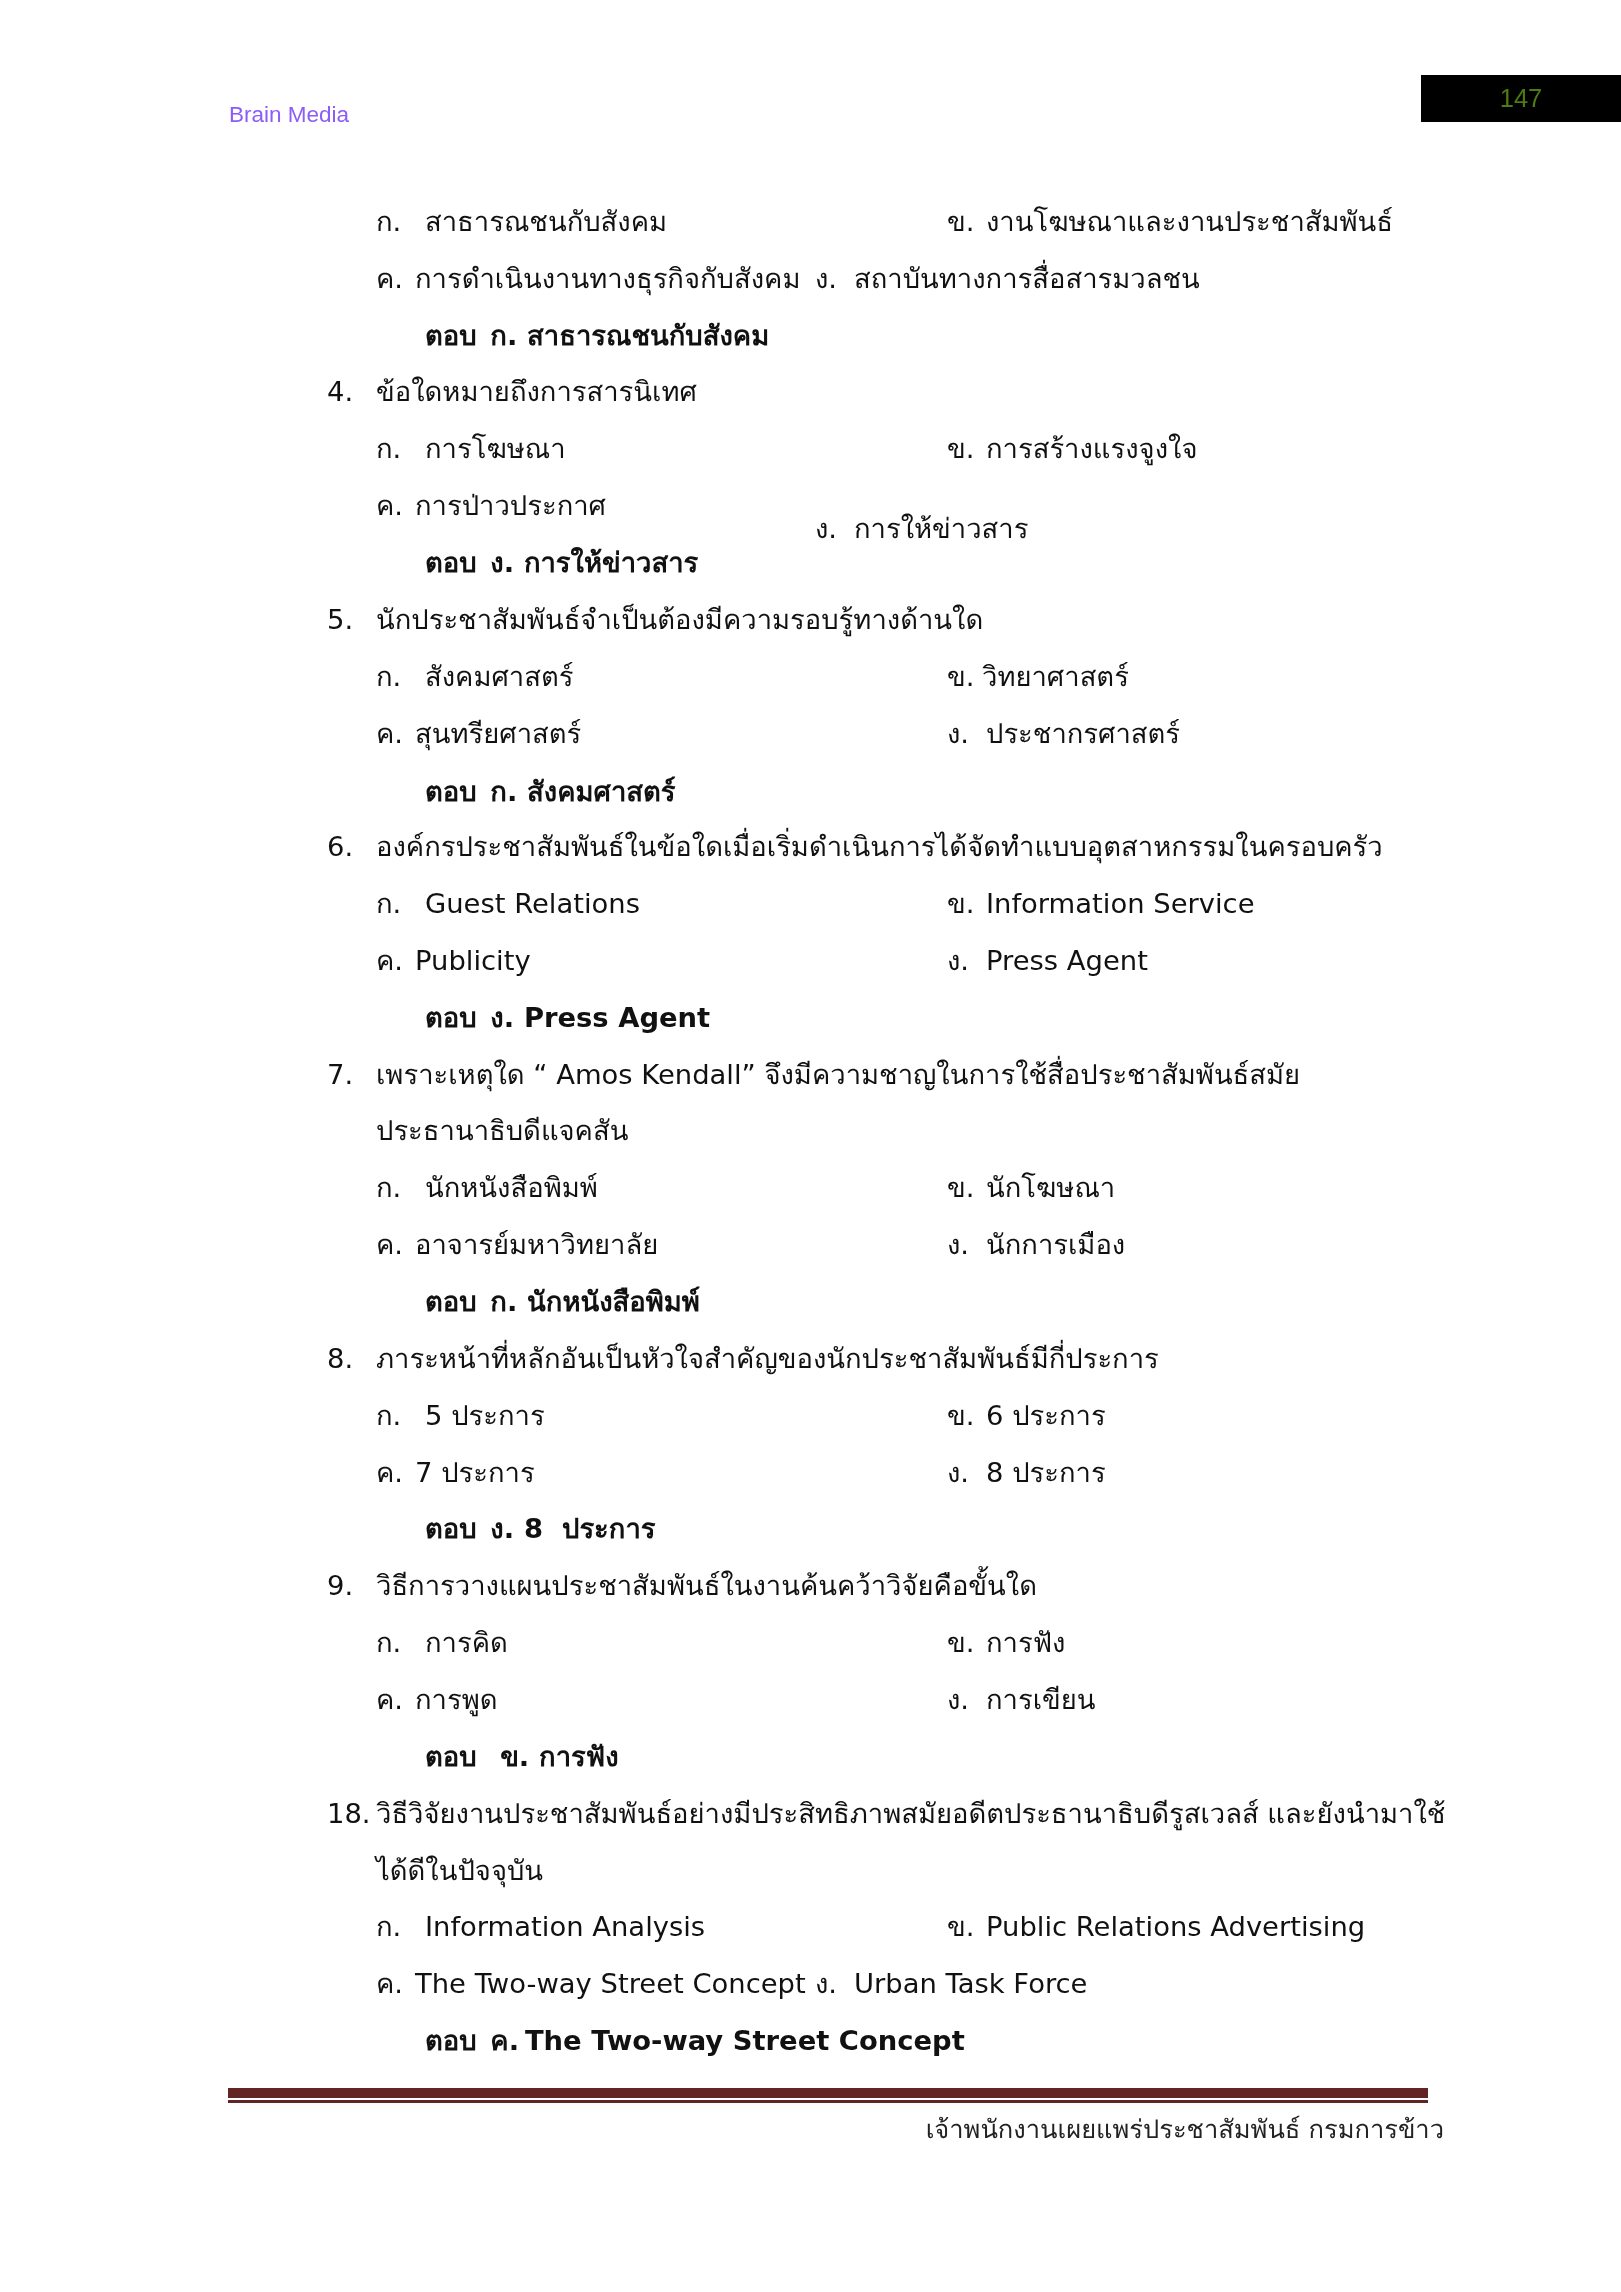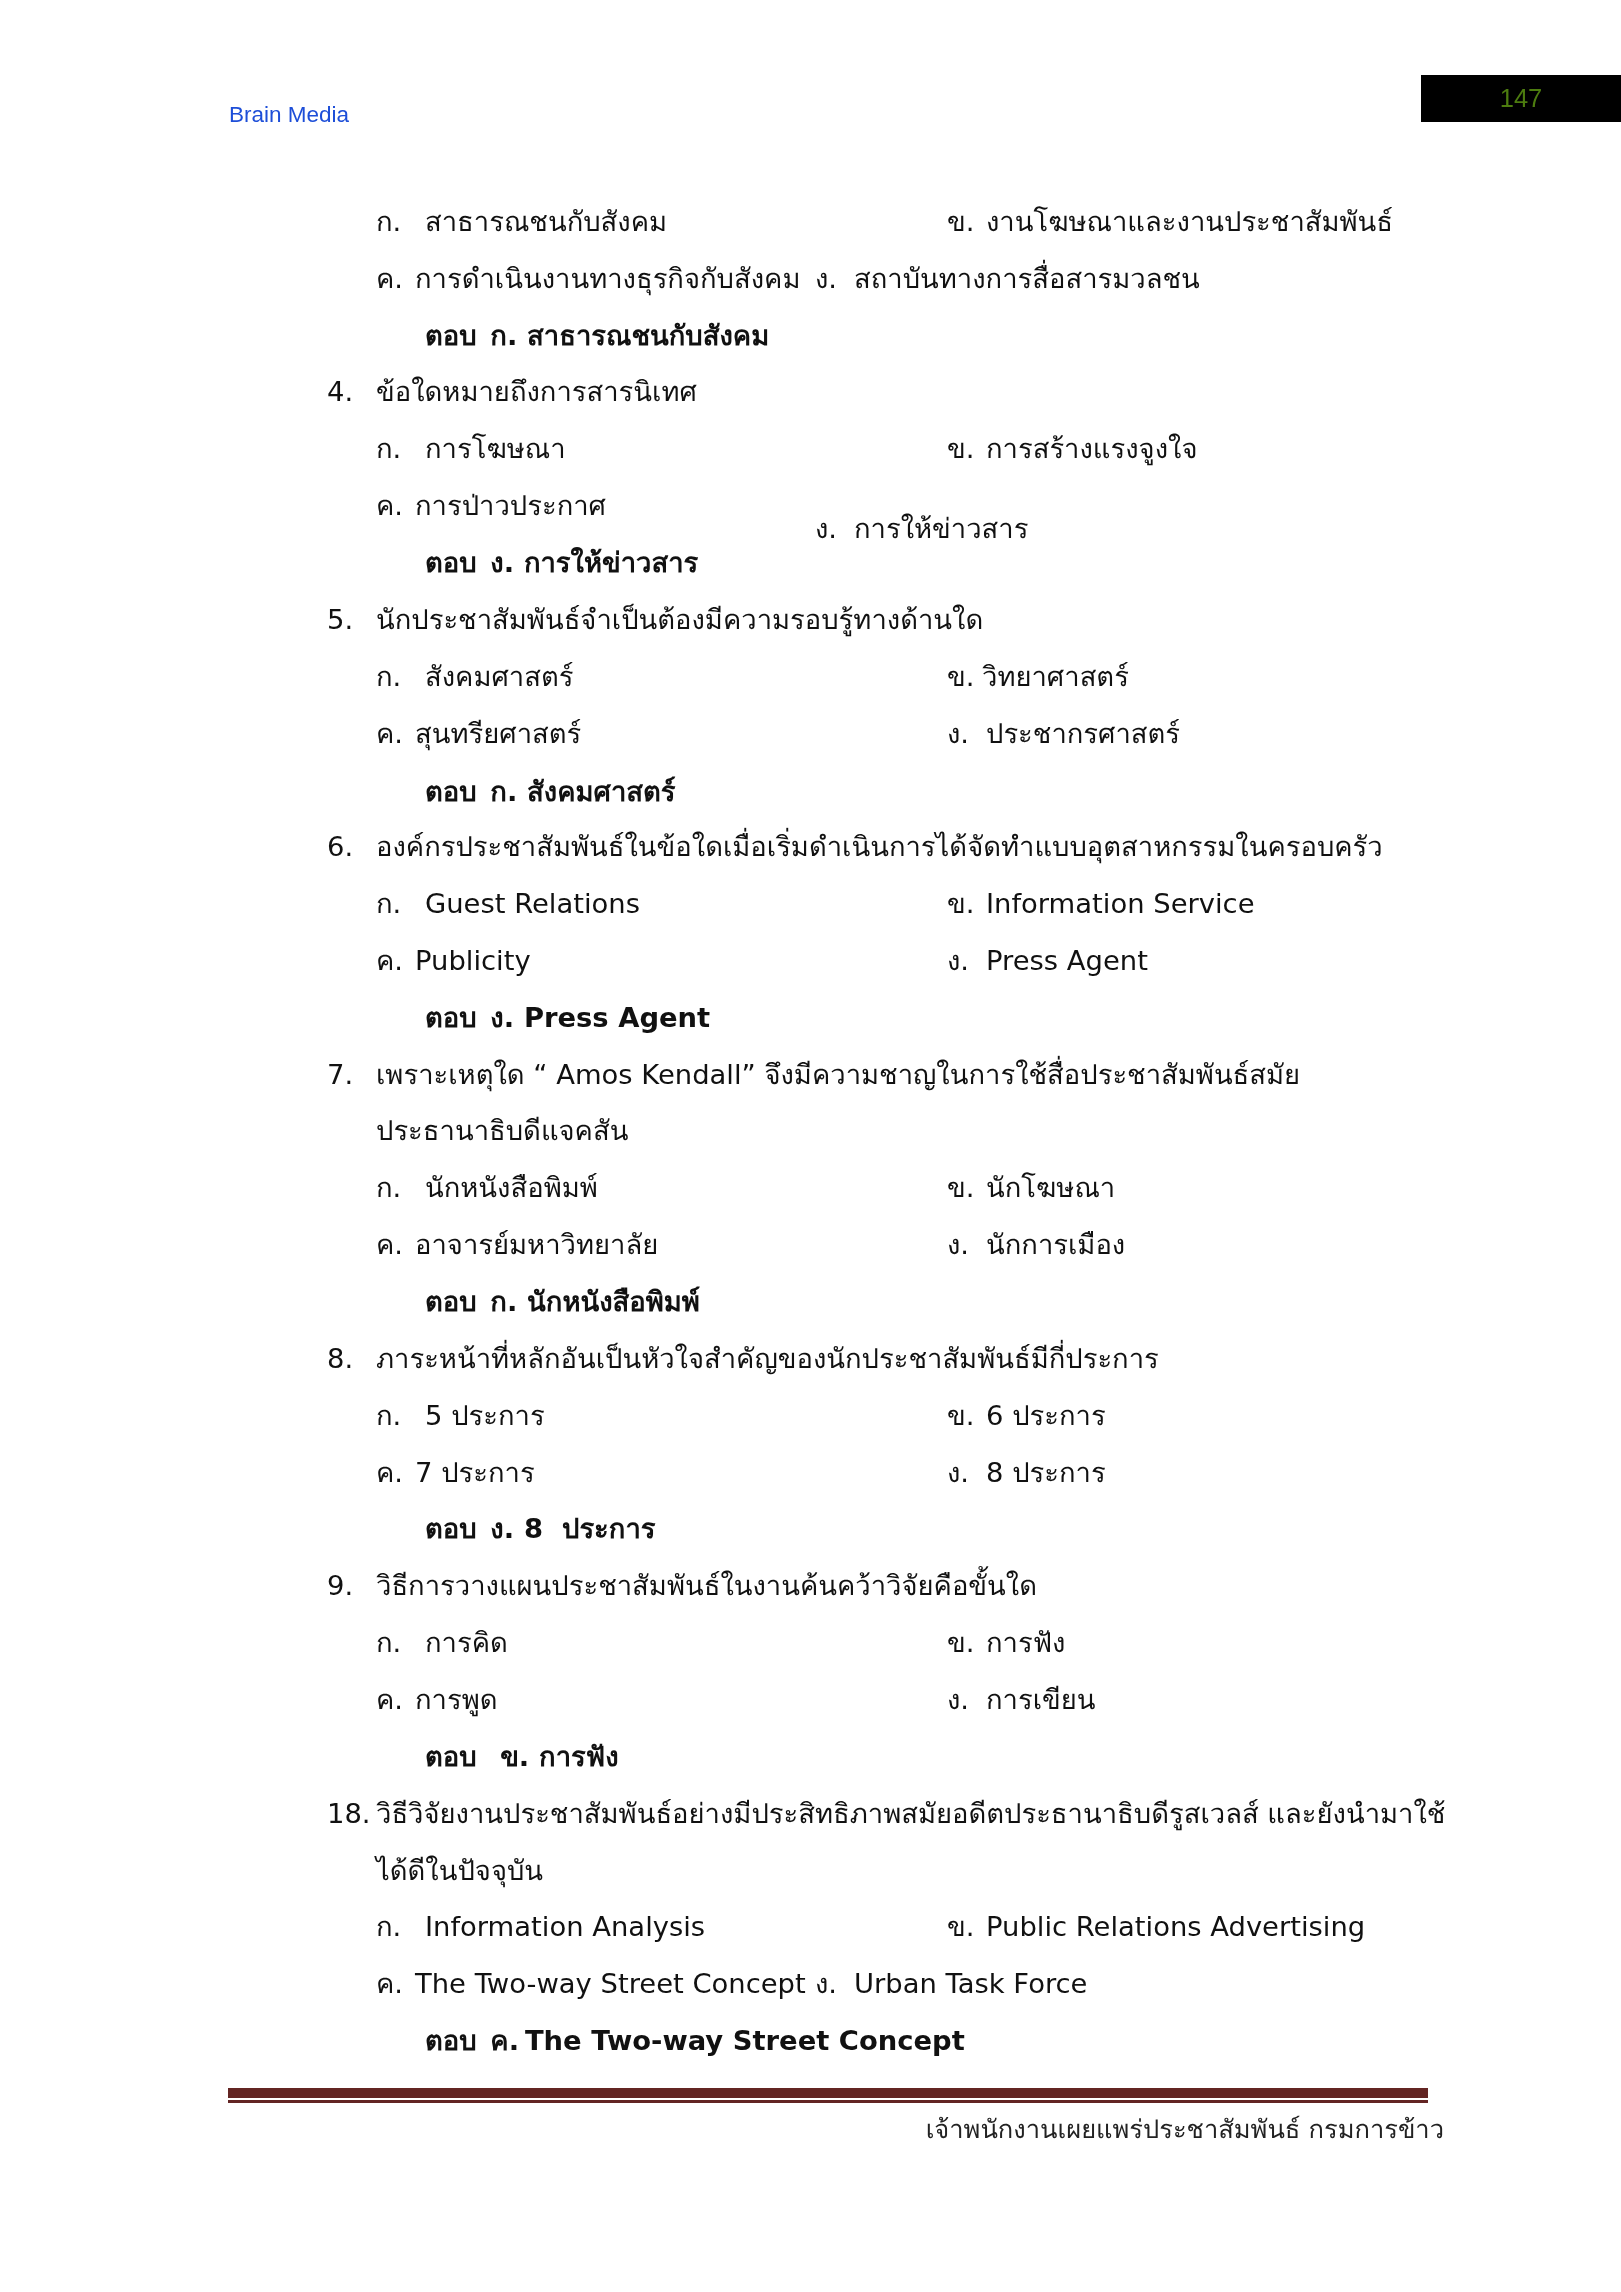--- a/index.html
+++ b/index.html
@@ -13,21 +13,21 @@
       position: relative;
       overflow: hidden;
       font-family: "DejaVu Sans", "Liberation Sans", sans-serif;
       color: #111111;
     }
     .header-left {
       position: absolute;
       left: 229px;
       top: 102px;
       font-size: 22.5px;
-      color: #1d4ed8;
+      color: #8b5cf6;
       font-family: "Liberation Sans", sans-serif;
     }
     .page-number {
       position: absolute;
       left: 1421px;
       top: 75px;
       width: 200px;
       height: 47px;
       background: #000000;
       color: #4d7c0f;

